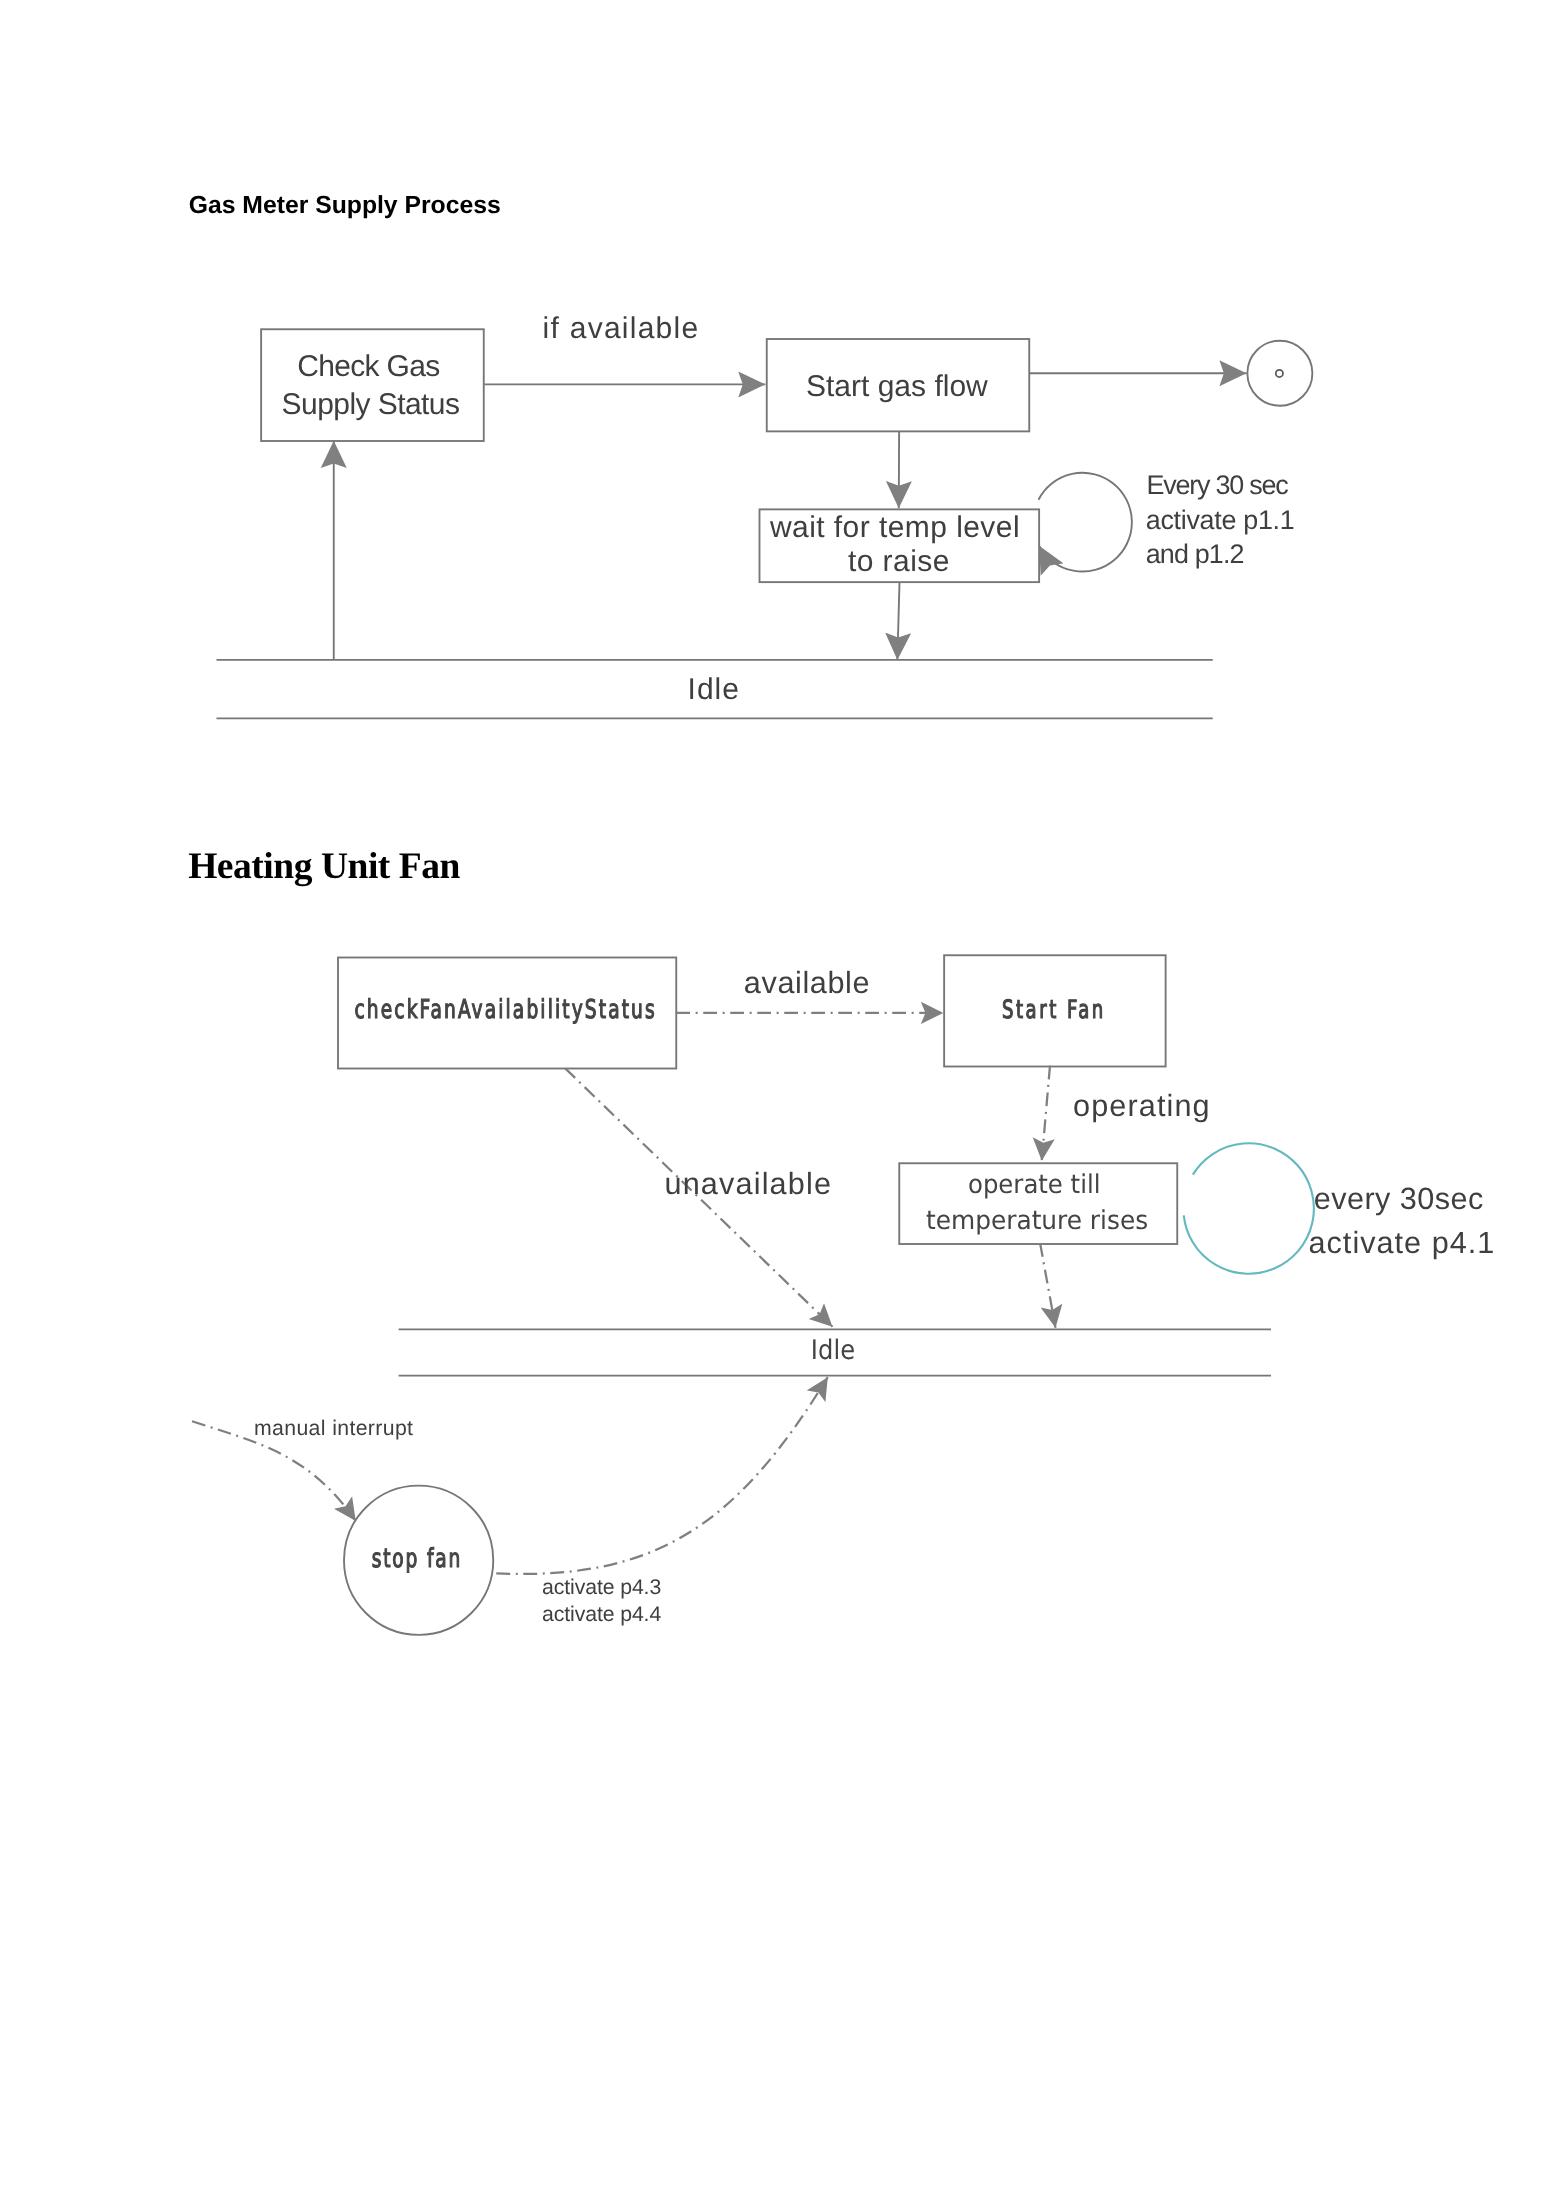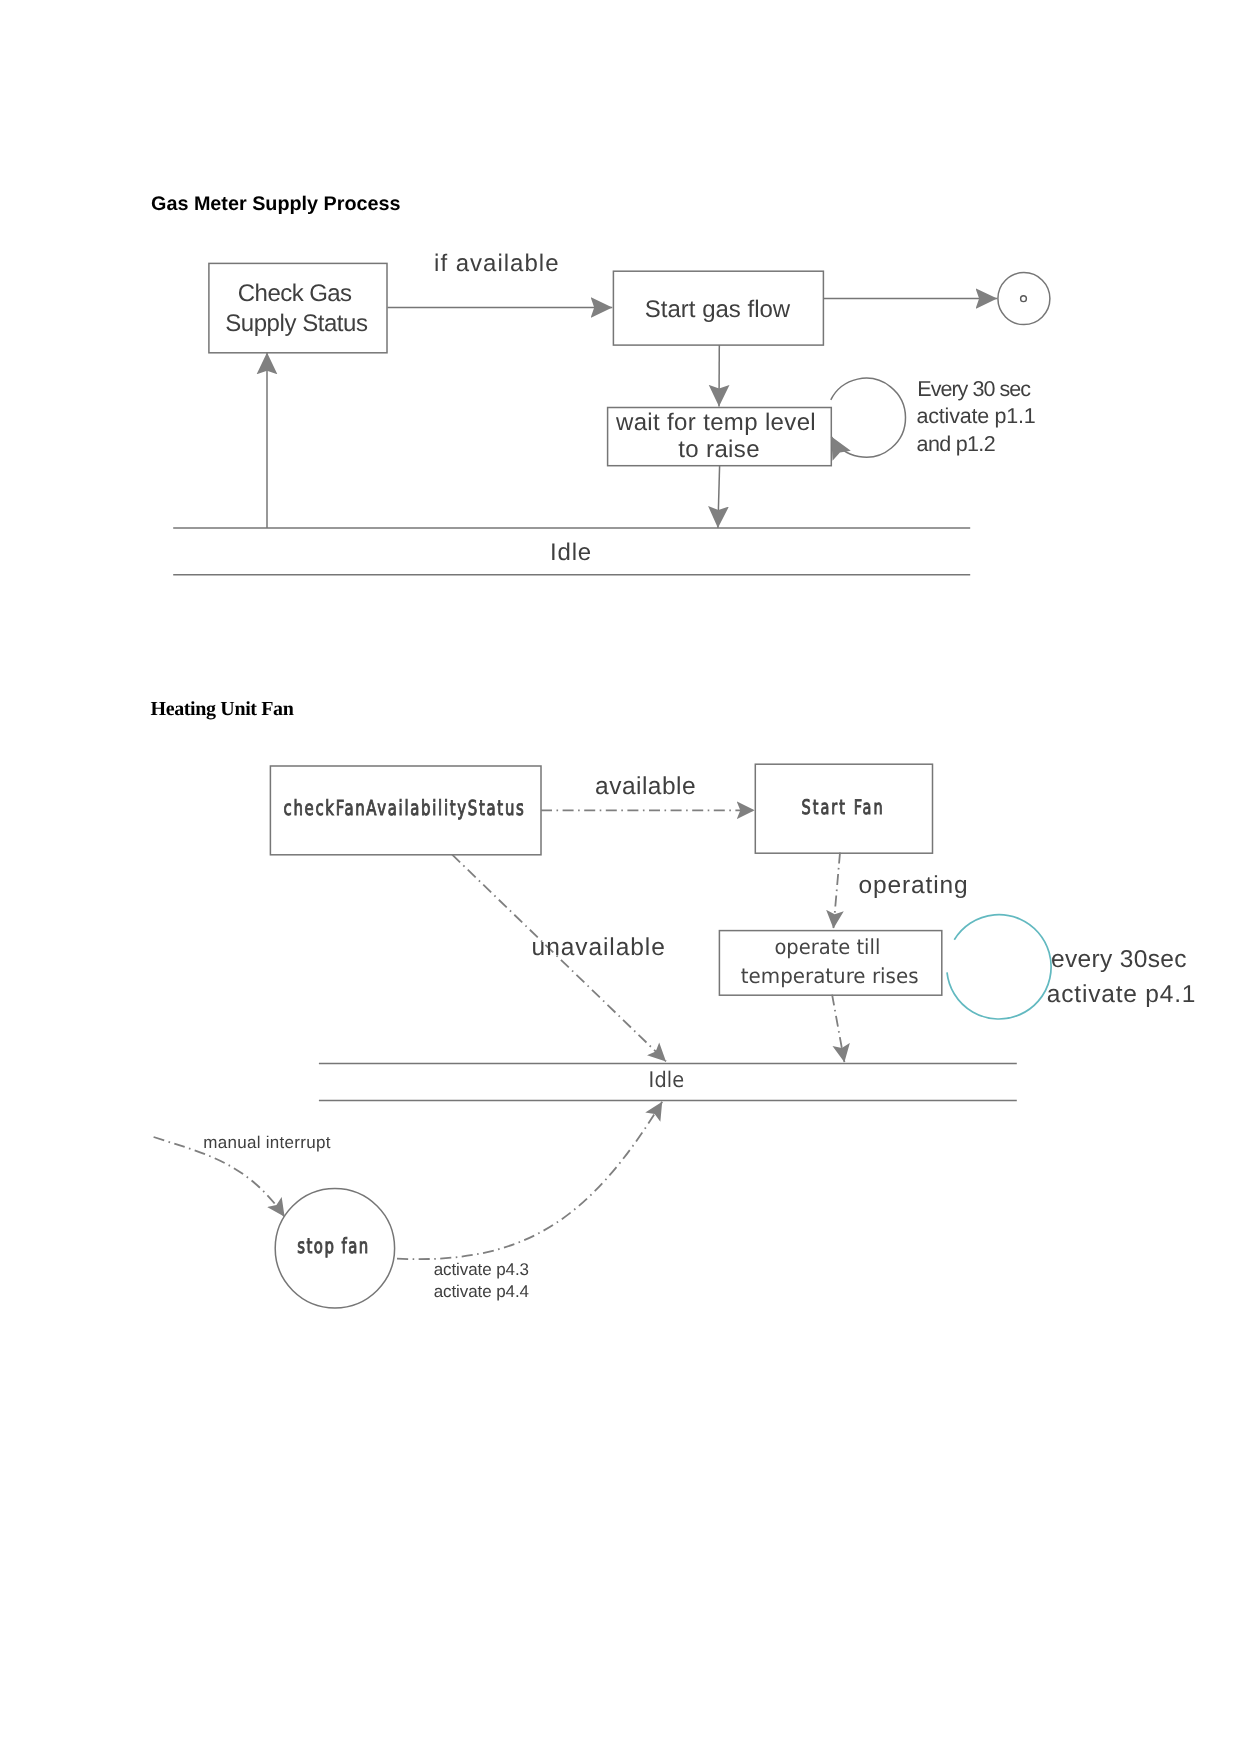--- a/index.html
+++ b/index.html
@@ -16,21 +16,21 @@
   .ln{stroke:#767676;stroke-width:1.5;fill:none;}
   .t{font-family:"Liberation Sans", sans-serif;fill:#3f3f3f;}
   .t2{font-family:"DejaVu Sans", sans-serif;font-stretch:condensed;font-weight:normal;fill:#444444;stroke:#444444;stroke-width:0.9;paint-order:stroke fill;}
   .t3{font-family:"DejaVu Sans", sans-serif;font-stretch:condensed;font-weight:normal;fill:#444444;}
 </style>
 </head>
 <body>
 
 <div class="page">
 
-  <div class="h1" style="left:151px;top:153px;font-size:19.8px;margin-top:40px;">Gas Meter Supply Process</div>
+  <div class="h1" style="left:151px;top:153px;font-size:19.8px;">Gas Meter Supply Process</div>
 
   <svg width="1241" height="640" viewBox="0 0 1241 640" style="top:0;left:0;">
     <defs>
       <marker id="ah" markerWidth="22" markerHeight="21.4" refX="21.7" refY="10.7" orient="auto" markerUnits="userSpaceOnUse">
         <path d="M21.7 10.7 L0 21.1 L3.6 10.7 L0 0.3 Z" fill="#808080"></path>
       </marker>
     </defs>
 
     <rect class="bx" x="208.9" y="263.4" width="178.1" height="89.4"></rect>
 
@@ -61,21 +61,21 @@
     <text class="t" letter-spacing="0.0" x="717.5" y="316.8" font-size="24" text-anchor="middle">Start gas flow</text>
     <text class="t" letter-spacing="0.35" x="716" y="429.9" font-size="24" text-anchor="middle">wait for temp level</text>
     <text class="t" letter-spacing="0.35" x="719.1" y="457.2" font-size="24" text-anchor="middle">to raise</text>
     <text class="t" letter-spacing="1.0" x="434.1" y="270.5" font-size="24">if available</text>
     <text class="t" letter-spacing="0.8" x="571" y="559.5" font-size="24" text-anchor="middle">Idle</text>
     <text class="t" x="917.3" y="395.6" font-size="21.5" textLength="113.6" lengthAdjust="spacing">Every 30 sec</text>
     <text class="t" x="916.6" y="423.3" font-size="21.5" textLength="119.2" lengthAdjust="spacing">activate p1.1</text>
     <text class="t" x="916.6" y="450.6" font-size="21.5" textLength="79" lengthAdjust="spacing">and p1.2</text>
   </svg>
 
-  <div class="h2" style="left:150.5px;top:698px;font-size:20px;letter-spacing:-0.37px;">Heating Unit Fan</div>
+  <div class="h2" style="left:150.5px;top:676px;font-size:30px;letter-spacing:-0.37px;">Heating Unit Fan</div>
 
   <svg width="1241" height="1000" viewBox="0 0 1241 1000" style="top:750px;left:0;">
     <defs>
       <marker id="ah2" markerWidth="19" markerHeight="18.5" refX="18" refY="9.25" orient="auto" markerUnits="userSpaceOnUse">
         <path d="M18 9.25 L0 18.1 L3.6 9.25 L0 0.4 Z" fill="#808080"></path>
       </marker>
     </defs>
 
     <rect class="bx" x="270.4" y="16" width="270.6" height="88.8" stroke="#6e6e6e"></rect>
 

